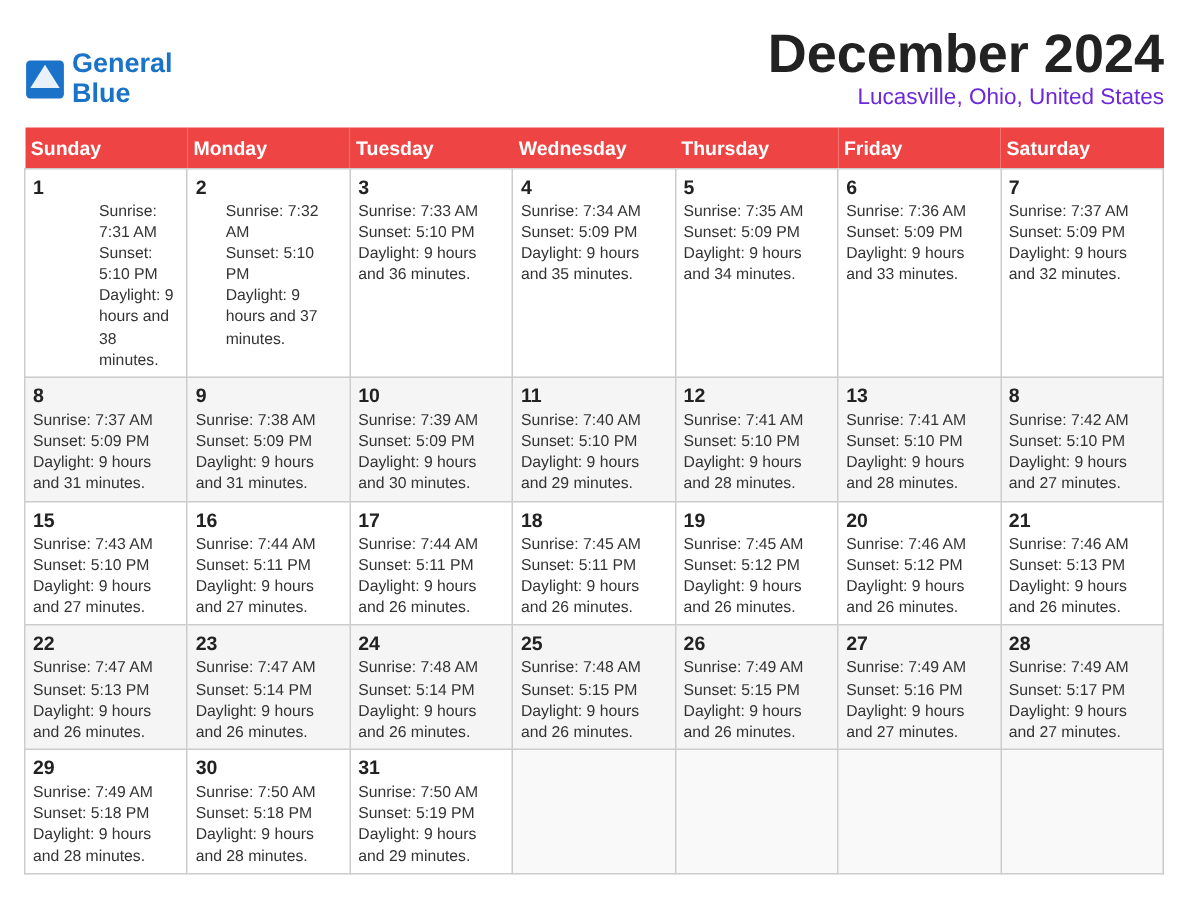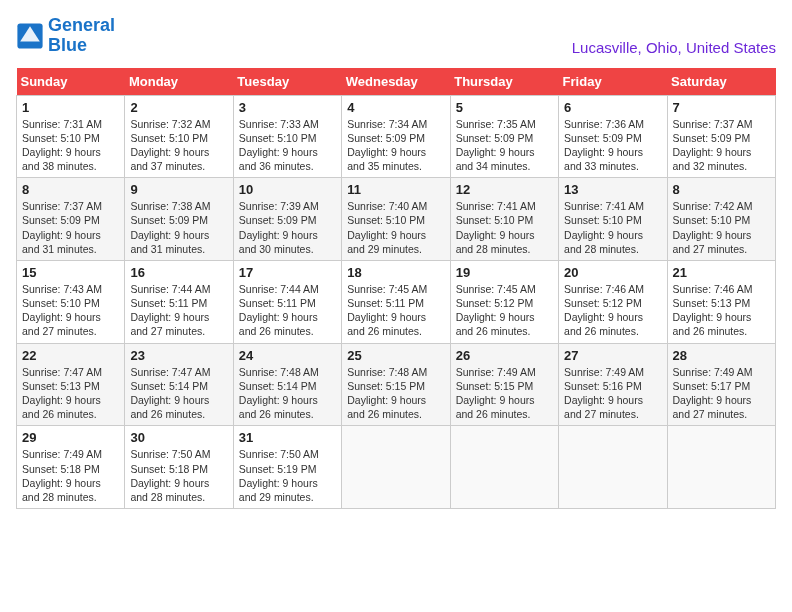--- a/index.html
+++ b/index.html
@@ -98,47 +98,48 @@
     <svg class="logo-icon" viewBox="0 0 40 40">
       <rect x="2" y="2" width="36" height="36" rx="4" fill="#1a73c8"></rect>
       <polygon points="20,6 34,28 6,28" fill="white" opacity="0.9"></polygon>
     </svg>
     <div class="logo-text">
       <div><span>General</span></div>
       <div><span style="color:#1a73c8">Blue</span></div>
     </div>
   </div>
   <div class="title-block">
+    <div class="month-title">December 2024</div>
     <div class="location">Lucasville, Ohio, United States</div>
   </div>
 </div>
 
 <table>
   <thead>
     <tr>
     <th>Sunday</th>
         <th>Monday</th>
         <th>Tuesday</th>
         <th>Wednesday</th>
         <th>Thursday</th>
         <th>Friday</th>
         <th>Saturday</th>
       </tr>
   </thead>
   <tbody id="calendar-body">
   <tr>
         <td>
           <span class="day-num">1</span>
-          <div class="day-detail" style="white-space: pre-line;">Sunrise: 7:31 AM
+          <div class="day-detail" style="white-space: pre-line; margin-left: 44px;">Sunrise: 7:31 AM
 Sunset: 5:10 PM
 Daylight: 9 hours and 38 minutes.</div>
         </td>
         <td>
           <span class="day-num">2</span>
-          <div class="day-detail" style="white-space: pre-line;">Sunrise: 7:32 AM
+          <div class="day-detail" style="white-space: pre-line; margin-left: 20px;">Sunrise: 7:32 AM
 Sunset: 5:10 PM
 Daylight: 9 hours and 37 minutes.</div>
         </td>
         <td>
           <span class="day-num">3</span>
           <div class="day-detail" style="white-space: pre-line;">Sunrise: 7:33 AM
 Sunset: 5:10 PM
 Daylight: 9 hours and 36 minutes.</div>
         </td>
         <td>

